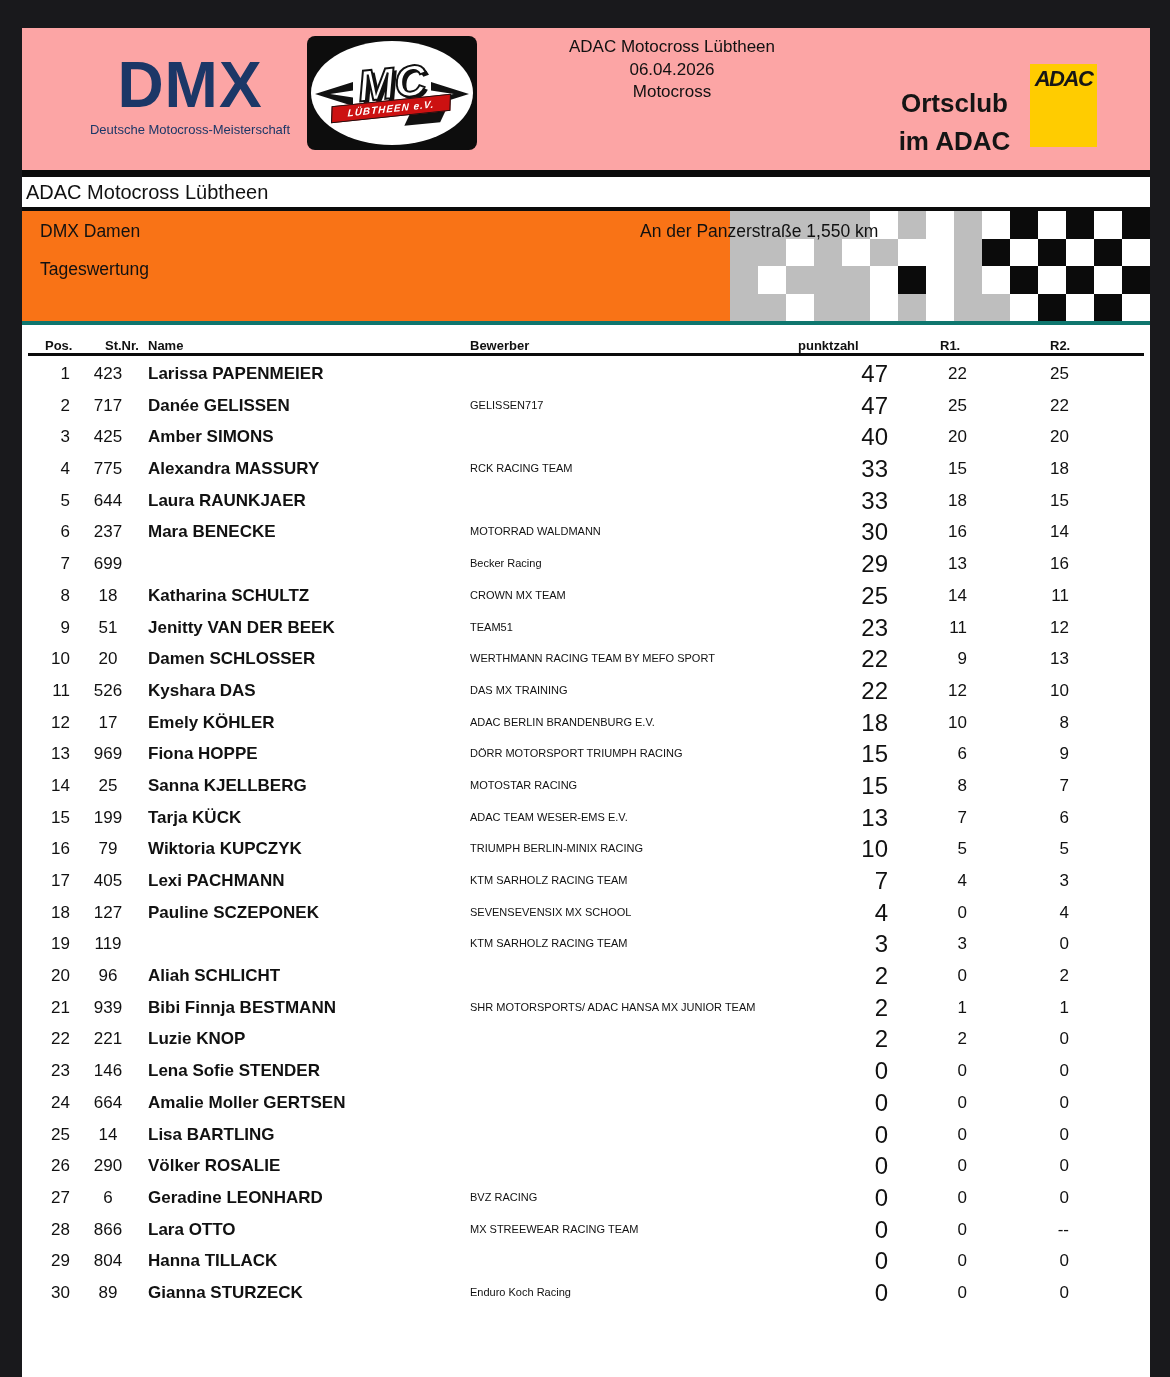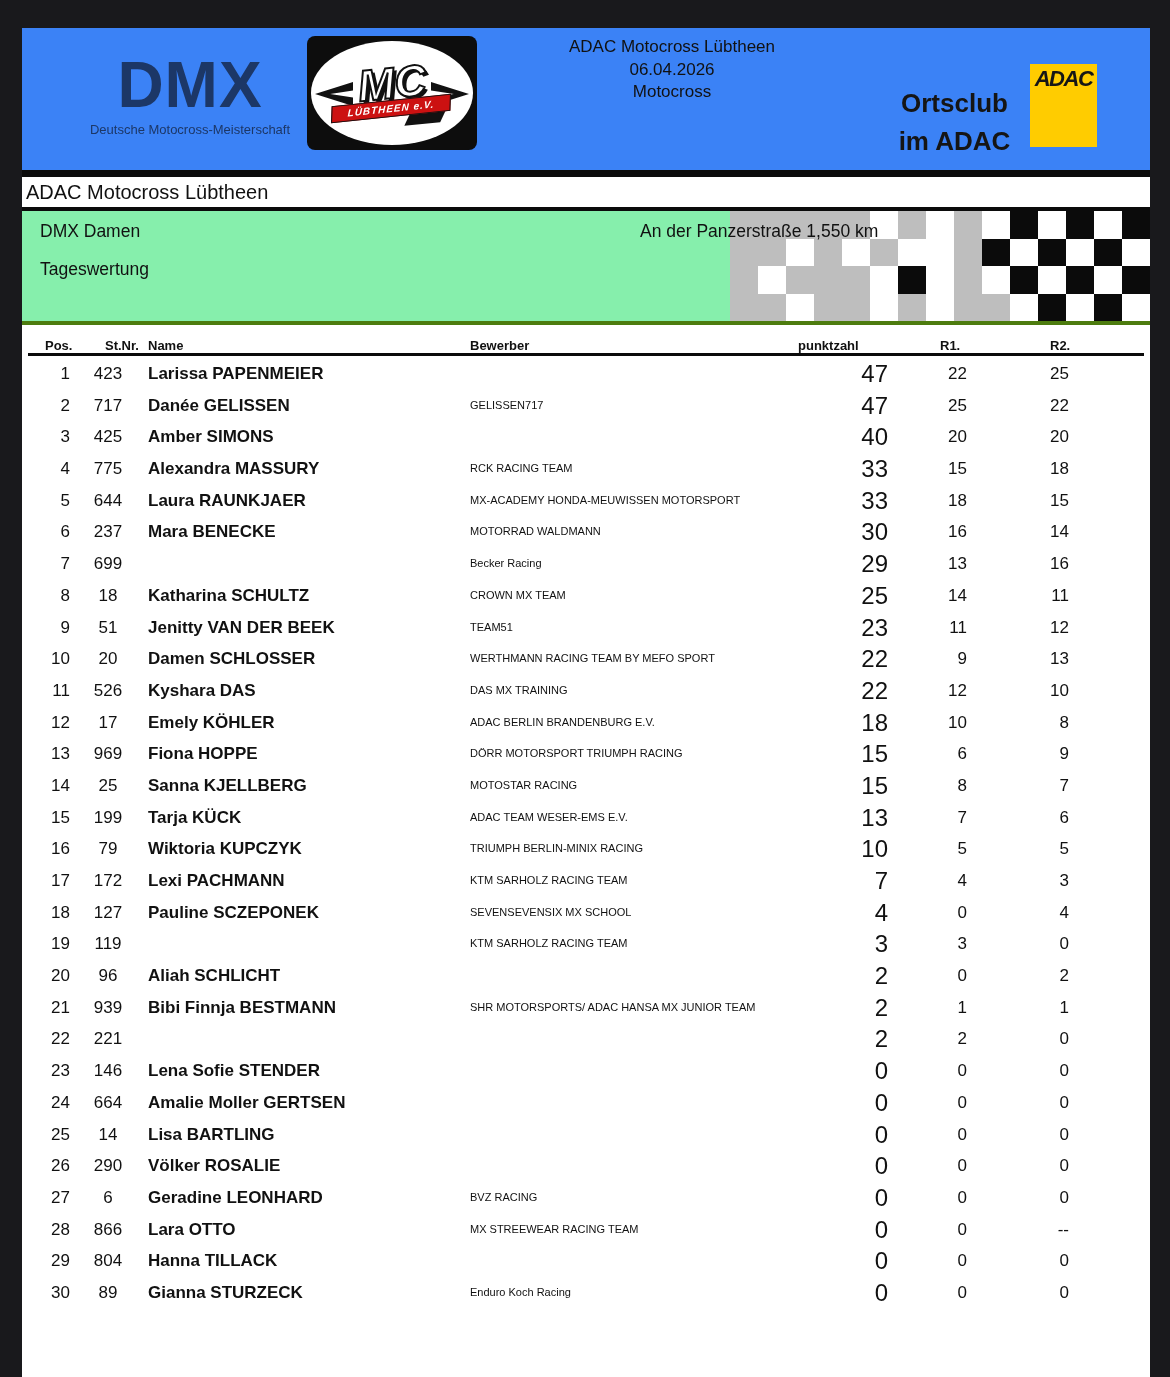--- a/index.html
+++ b/index.html
@@ -11,21 +11,21 @@
     color: #111;
     overflow: hidden;
   }
   .page {
     position: absolute;
     left: 22px; top: 28px;
     width: 1128px; height: 1349px;
     background: #ffffff;
   }
   
-  .hdr { position: absolute; left: 0; top: 0; width: 100%; height: 142px; background: #3b82f6; }
+  .hdr { position: absolute; left: 0; top: 0; width: 100%; height: 142px; background: #fca5a5; }
   .dmx-logo { position: absolute; left: 58px; top: 22px; width: 220px; height: 100px; }
   .dmx-text {
     font-size: 64px; font-weight: 900; letter-spacing: 1px;
     color: #1c3767; line-height: 70px; text-align: center;
     transform: scaleY(1.02);
   }
   .dmx-sub { font-size: 13px; color: #1c3767; text-align: center; margin-top: 2px; }
   .mc-logo {
     position: absolute; left: 285px; top: 8px; width: 170px; height: 114px;
     background: #0d0d0d; border-radius: 8px;
@@ -62,21 +62,21 @@
     display: block; text-align: center; margin-top: 2px;
     font-size: 22px; font-weight: 700; font-style: italic;
     letter-spacing: -1.5px; color: #161616;
   }
   
   .black-bar { position: absolute; left: 0; top: 142px; width: 100%; height: 7px; background: #0b0b0b; }
   .title-band { position: absolute; left: 0; top: 149px; width: 100%; height: 30px; background: #fff; }
   .title-band .t { position: absolute; left: 4px; top: 0; font-size: 20px; line-height: 30px; font-weight: 500; }
   .info-band {
     position: absolute; left: 0; top: 179px; width: 100%; height: 118px;
-    background: #86efac; border-top: 4px solid #0b0b0b; border-bottom: 4px solid #4d7c0f;
+    background: #f97316; border-top: 4px solid #0b0b0b; border-bottom: 4px solid #0f766e;
   }
   .info-band .txt { position: absolute; z-index: 2; font-size: 17.5px; }
   .ib-class { left: 18px; top: 10px; }
   .ib-rank  { left: 18px; top: 48px; }
   .ib-track { left: 618px; top: 10px; }
   .checker {
     position: absolute; right: 0; top: 0; z-index: 1;
     display: grid; grid-template-columns: repeat(15, 28px); grid-auto-rows: 27.5px;
   }
   .checker div { width: 28px; height: 27.5px; }
@@ -256,21 +256,20 @@
     <span class="c-bew">RCK RACING TEAM</span>
     <span class="c-pts">33</span>
     <span class="c-r1">15</span>
     <span class="c-r2">18</span>
   </div>
 
   <div class="row">
     <span class="c-pos">5</span>
     <span class="c-stnr">644</span>
     <span class="c-name">Laura RAUNKJAER</span>
-    <span class="c-bew">MX-ACADEMY HONDA-MEUWISSEN MOTORSPORT</span>
     <span class="c-pts">33</span>
     <span class="c-r1">18</span>
     <span class="c-r2">15</span>
   </div>
 
   <div class="row">
     <span class="c-pos">6</span>
     <span class="c-stnr">237</span>
     <span class="c-name">Mara BENECKE</span>
     <span class="c-bew">MOTORRAD WALDMANN</span>
@@ -373,21 +372,21 @@
     <span class="c-stnr">79</span>
     <span class="c-name">Wiktoria KUPCZYK</span>
     <span class="c-bew">TRIUMPH BERLIN-MINIX RACING</span>
     <span class="c-pts">10</span>
     <span class="c-r1">5</span>
     <span class="c-r2">5</span>
   </div>
 
   <div class="row">
     <span class="c-pos">17</span>
-    <span class="c-stnr">172</span>
+    <span class="c-stnr">405</span>
     <span class="c-name">Lexi PACHMANN</span>
     <span class="c-bew">KTM SARHOLZ RACING TEAM</span>
     <span class="c-pts">7</span>
     <span class="c-r1">4</span>
     <span class="c-r2">3</span>
   </div>
 
   <div class="row">
     <span class="c-pos">18</span>
     <span class="c-stnr">127</span>
@@ -423,20 +422,21 @@
     <span class="c-name">Bibi Finnja BESTMANN</span>
     <span class="c-bew">SHR MOTORSPORTS/ ADAC HANSA MX JUNIOR TEAM</span>
     <span class="c-pts">2</span>
     <span class="c-r1">1</span>
     <span class="c-r2">1</span>
   </div>
 
   <div class="row">
     <span class="c-pos">22</span>
     <span class="c-stnr">221</span>
+    <span class="c-name">Luzie KNOP</span>
     <span class="c-bew"></span>
     <span class="c-pts">2</span>
     <span class="c-r1">2</span>
     <span class="c-r2">0</span>
   </div>
 
   <div class="row">
     <span class="c-pos">23</span>
     <span class="c-stnr">146</span>
     <span class="c-name">Lena Sofie STENDER</span>

